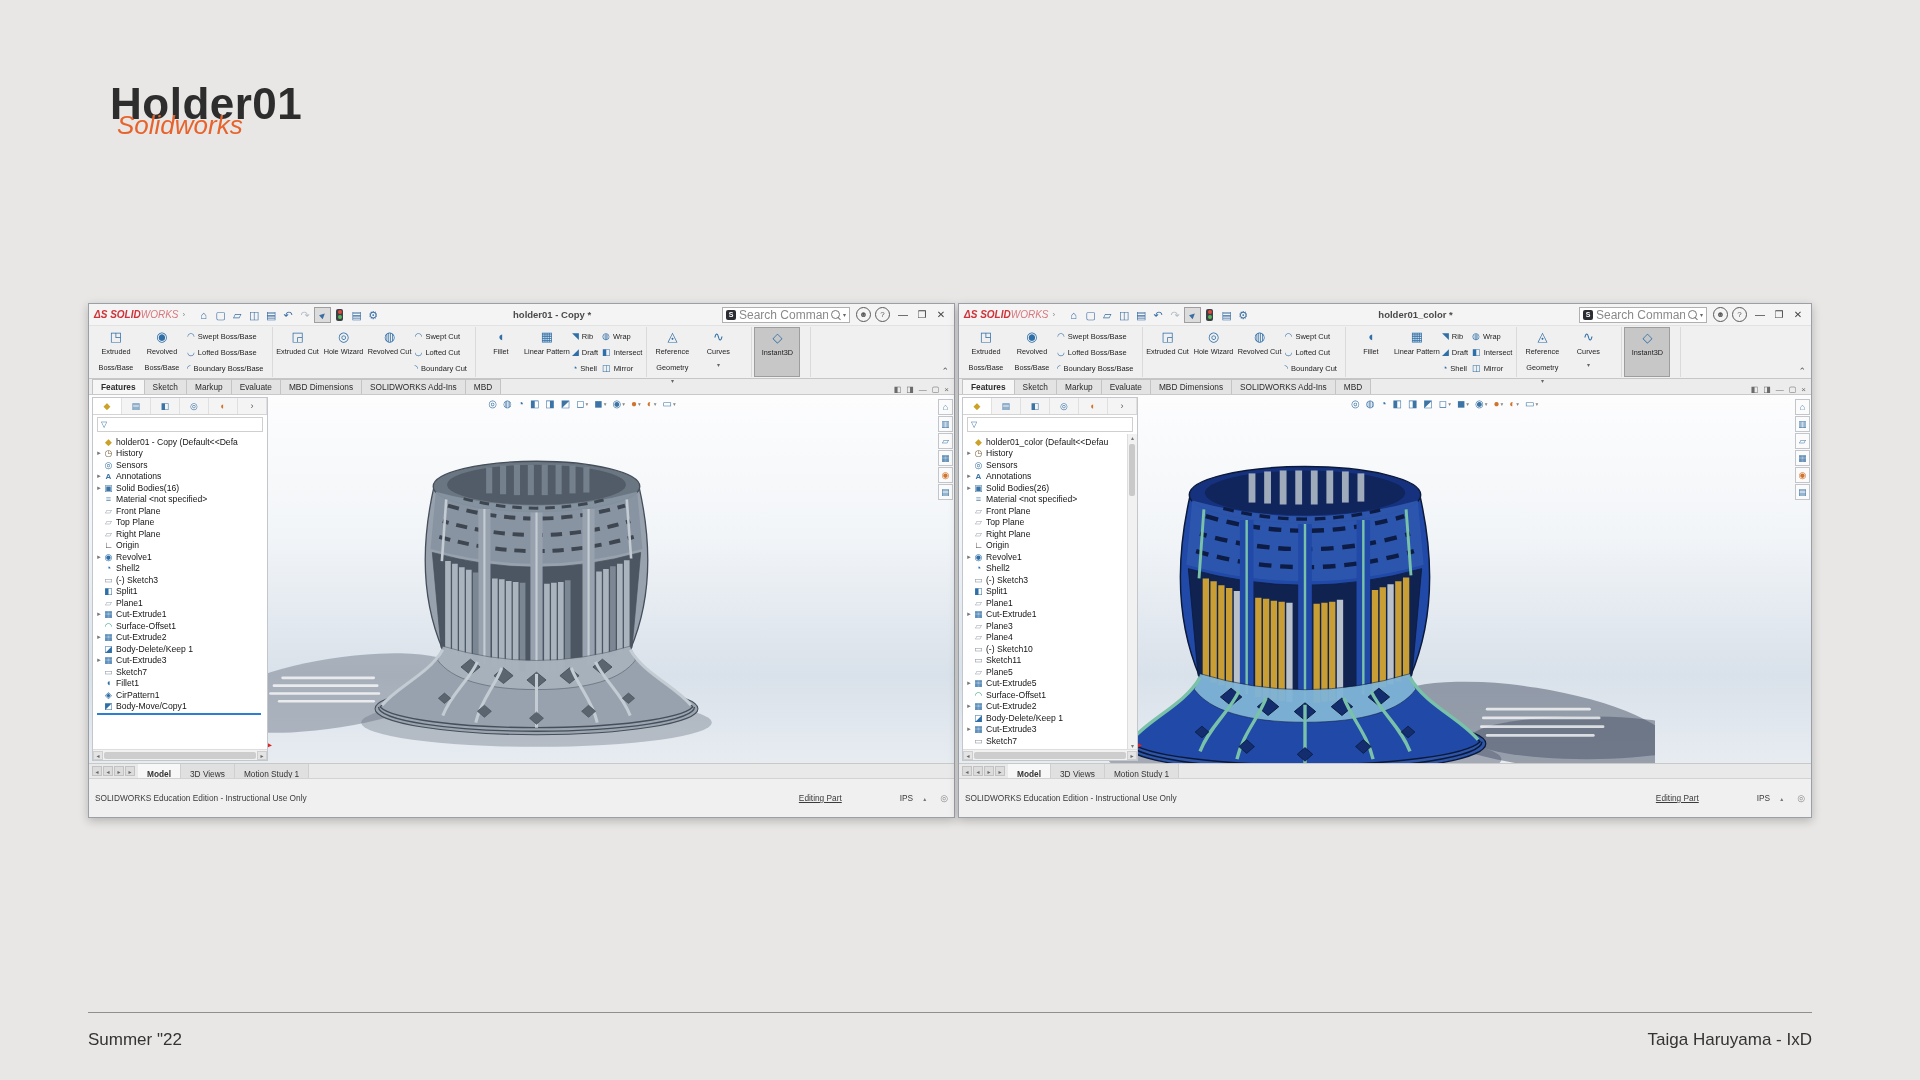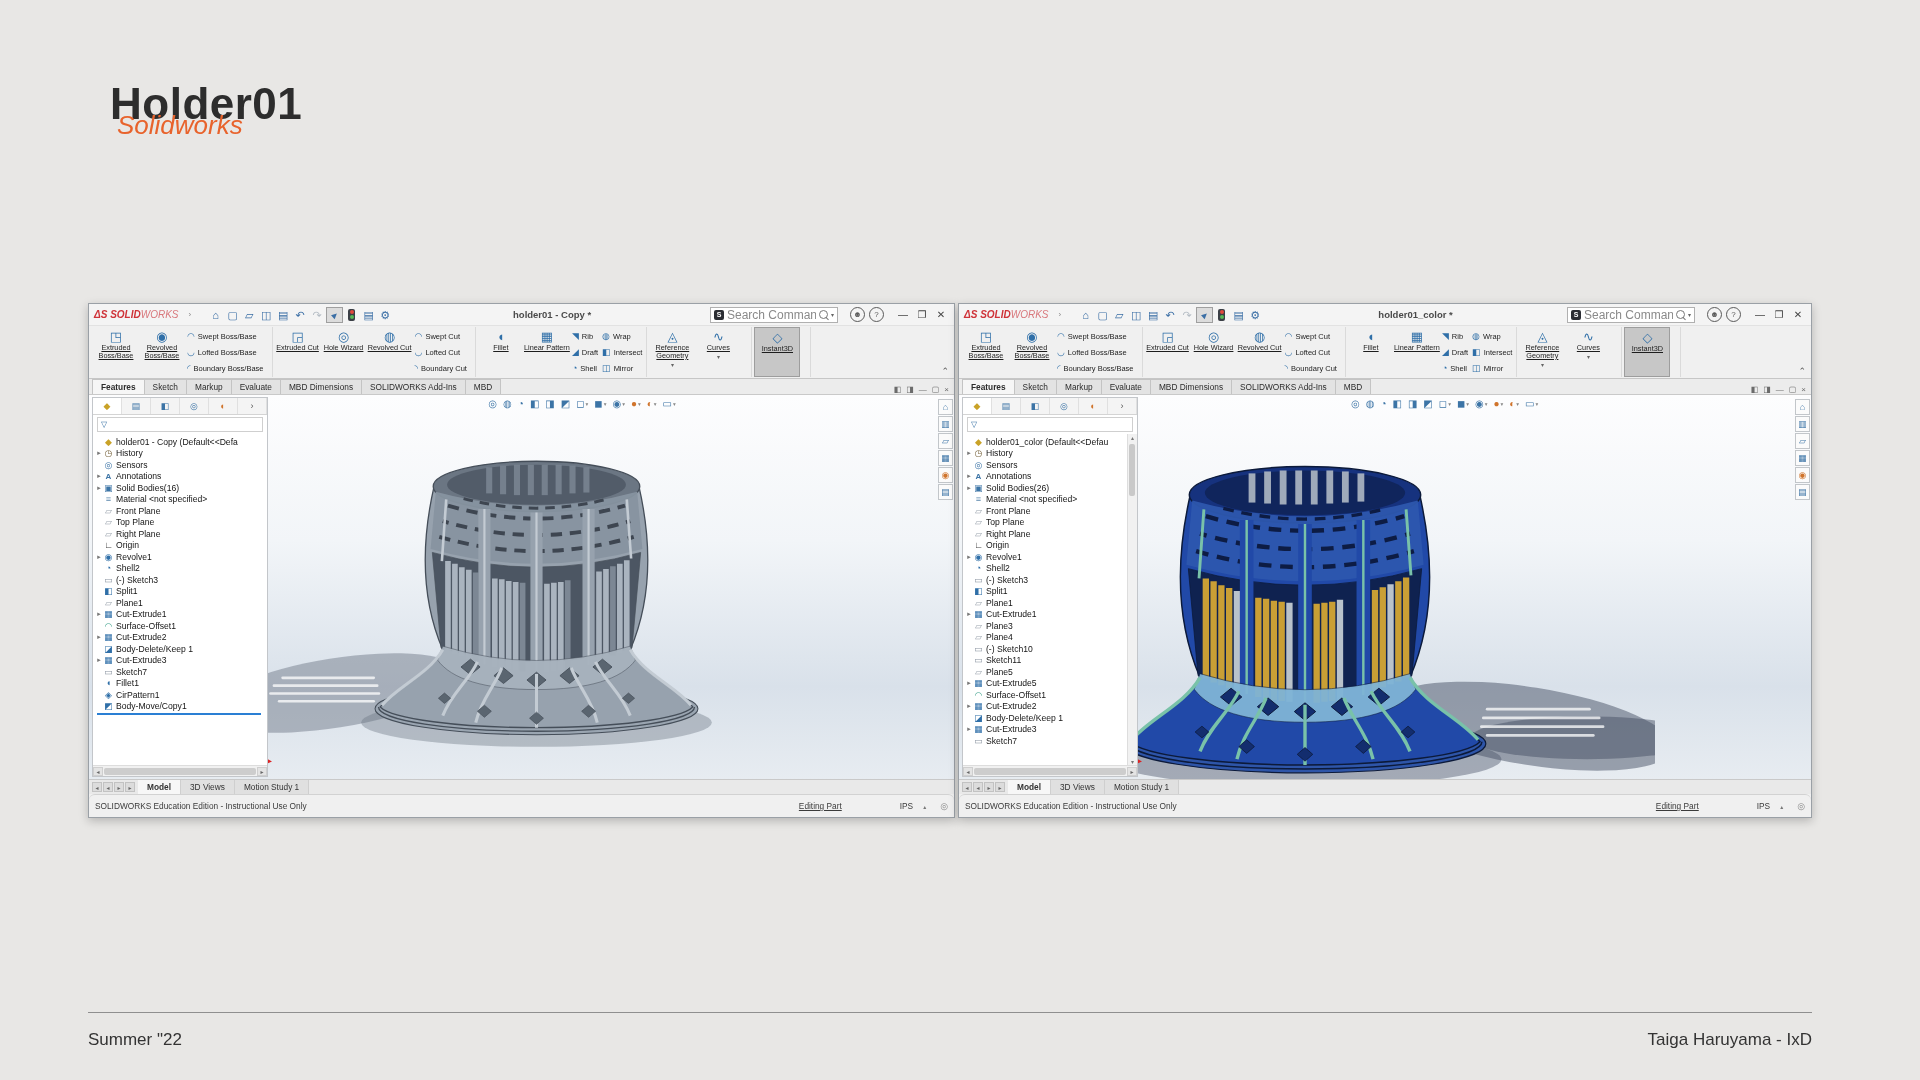--- a/index.html
+++ b/index.html
@@ -11,21 +11,21 @@
   .footer-rule{position:absolute;left:88px;top:1012px;width:1724px;height:0;border-top:1.5px solid #8f8f8f;}
   .footer{position:absolute;left:88px;top:1030px;width:1724px;display:flex;justify-content:space-between;font-size:17px;color:#333;}
 
   
   .sw-stage{position:absolute;inset:0;}
   .sw-window{position:absolute;top:303px;height:515px;background:#f0f0f0;border:1px solid #9aa0a6;box-shadow:0 3px 9px rgba(0,0,0,.22);display:flex;flex-direction:column;box-sizing:border-box;font-size:9px;}
   .sw-stage .sw-window:nth-child(1){left:88px;width:867px;}
   .sw-stage .sw-window:nth-child(2){left:958px;width:854px;}
 
   
-  .titlebar{height:21px;flex:0 0 21px;display:flex;align-items:center;padding:0 5px;gap:8px;background:#f4f4f4;border-bottom:1px solid #e2e2e2;}
+  .titlebar{height:21px;flex:0 0 21px;display:flex;align-items:center;padding:0 5px;gap:2px;background:#f4f4f4;border-bottom:1px solid #e2e2e2;}
   .brand{white-space:nowrap;font-size:10px;font-style:italic;color:#cf3339;font-weight:bold;margin-right:2px;}
   .brand .b-light{font-weight:normal;color:#d9777c;}
   .brand-chev{color:#888;font-size:8px;margin-right:8px;}
   .qat-btn{width:17px;height:16px;display:flex;align-items:center;justify-content:center;color:#3a6ea5;font-size:11px;position:relative;flex:0 0 auto;}
   .qat-btn[data-boxed="true"]{background:#dcdcdc;border:1px solid #9f9f9f;box-sizing:border-box;}
   .qat-btn[data-dim="true"]{color:#b4bcc4;}
   .qat-glyph{line-height:10px;}
   .qat-btn[data-icon="select-tool"] .qat-glyph{transform:rotate(-42deg);font-size:9px;}
   .qat-btn[data-icon="rebuild"] .qat-glyph{width:7px;height:12px;background:#3b3f46;border-radius:2px;position:relative;}
   .qat-btn[data-icon="rebuild"] .qat-glyph::before{content:"";position:absolute;left:1.5px;top:1.5px;width:4px;height:4px;border-radius:50%;background:#e2493c;}
@@ -42,21 +42,21 @@
   .tb-circle{width:13px;height:13px;border:1.3px solid #5a5a5a;border-radius:50%;color:#5a5a5a;font-size:8px;display:flex;align-items:center;justify-content:center;margin-left:4px;flex:0 0 auto;}
   .win-ctrl{width:16px;text-align:center;color:#444;font-size:10px;margin-left:3px;flex:0 0 auto;}
 
   
   .ribbon{height:50px;flex:0 0 50px;display:flex;background:#f0f0f0;border-bottom:1px solid #c6c6c6;padding:1px 2px;position:relative;}
   .rgroup{display:flex;align-items:stretch;padding:0 2px;border-right:1px solid #dadada;}
   .rbig{display:flex;}
   .rbtn{width:46px;display:flex;flex-direction:column;align-items:center;padding-top:3px;gap:1px;box-sizing:border-box;}
   .rbtn[data-active="true"]{background:#c7c7c7;border:1px solid #9d9d9d;}
   .rico{font-size:13px;line-height:13px;color:#2f6fa8;}
-  .rlab{font-size:7.3px;line-height:8px;text-align:center;color:#1d1d1d;text-decoration:underline;}
+  .rlab{font-size:7.3px;line-height:16px;text-align:center;color:#1d1d1d;}
   .rcaret{display:none;font-size:6px;color:#666;}
   .rcaret[data-on="true"]{display:block;}
   .rstack{display:flex;flex-direction:column;justify-content:space-around;padding:1px 2px;}
   .rsbtn{display:flex;align-items:center;gap:3px;height:13px;white-space:nowrap;}
   .rsico{font-size:9px;color:#2f6fa8;}
   .rslab{font-size:7.5px;color:#1d1d1d;}
   .ribbon-collapse{position:absolute;right:5px;bottom:2px;font-size:9px;color:#555;}
 
   
   .tabbar{height:15px;flex:0 0 15px;display:flex;align-items:flex-end;background:#ececec;border-bottom:1px solid #c9c9c9;padding-left:3px;}
@@ -131,25 +131,25 @@
   .sw-window[data-shadow="right"] .model-wrap{left:-4px;width:700px;}
   .model-wrap svg{width:100%;height:auto;display:block;}
   .sh-left,.sh-right{display:none;}
   .sw-window[data-shadow="left"] .sh-left{display:block;}
   .sw-window[data-shadow="right"] .sh-right{display:block;}
 
   
   .bottombar{height:14px;flex:0 0 14px;display:flex;align-items:stretch;background:#e9e9e9;border-top:1px solid #c9c9c9;font-size:8.3px;}
   .bnav{display:flex;align-items:center;gap:1px;padding:0 3px;}
   .bnav span{width:10px;height:10px;background:#dcdcdc;border:1px solid #c2c2c2;box-sizing:border-box;font-size:6px;color:#666;display:flex;align-items:center;justify-content:center;}
-  .btab{display:flex;align-items:center;padding:4px 9px;border-right:1px solid #cfcfcf;color:#333;background:#e0e0e0;}
+  .btab{display:flex;align-items:center;padding:10px 9px;border-right:1px solid #cfcfcf;color:#333;background:#e0e0e0;}
   .btab[data-active="true"]{background:#f7f7f7;font-weight:bold;}
 
   
-  .statusbar{height:14px;flex:0 0 14px;display:flex;align-items:center;background:#f0f0f0;border-top:1px solid #d2d2d2;padding:4px 6px;font-size:8.3px;color:#3b3b3b;border-radius:6px;}
+  .statusbar{height:14px;flex:0 0 14px;display:flex;align-items:center;background:#f0f0f0;border-top:1px solid #d2d2d2;padding:12px 6px;font-size:8.3px;color:#3b3b3b;}
   .st-editing{margin-left:auto;text-decoration:underline;}
   .st-units{margin-left:58px;}
   .st-caret{font-size:6px;color:#777;margin-left:10px;}
   .st-icon{margin-left:14px;color:#8a8a8a;font-size:9px;}
 </style>
 </head>
 <body style="background: rgb(232, 231, 229);">
 
 <h1 class="page-title">Holder01</h1>
 <div class="page-subtitle" style="color: rgb(232, 99, 44);">Solidworks</div>

